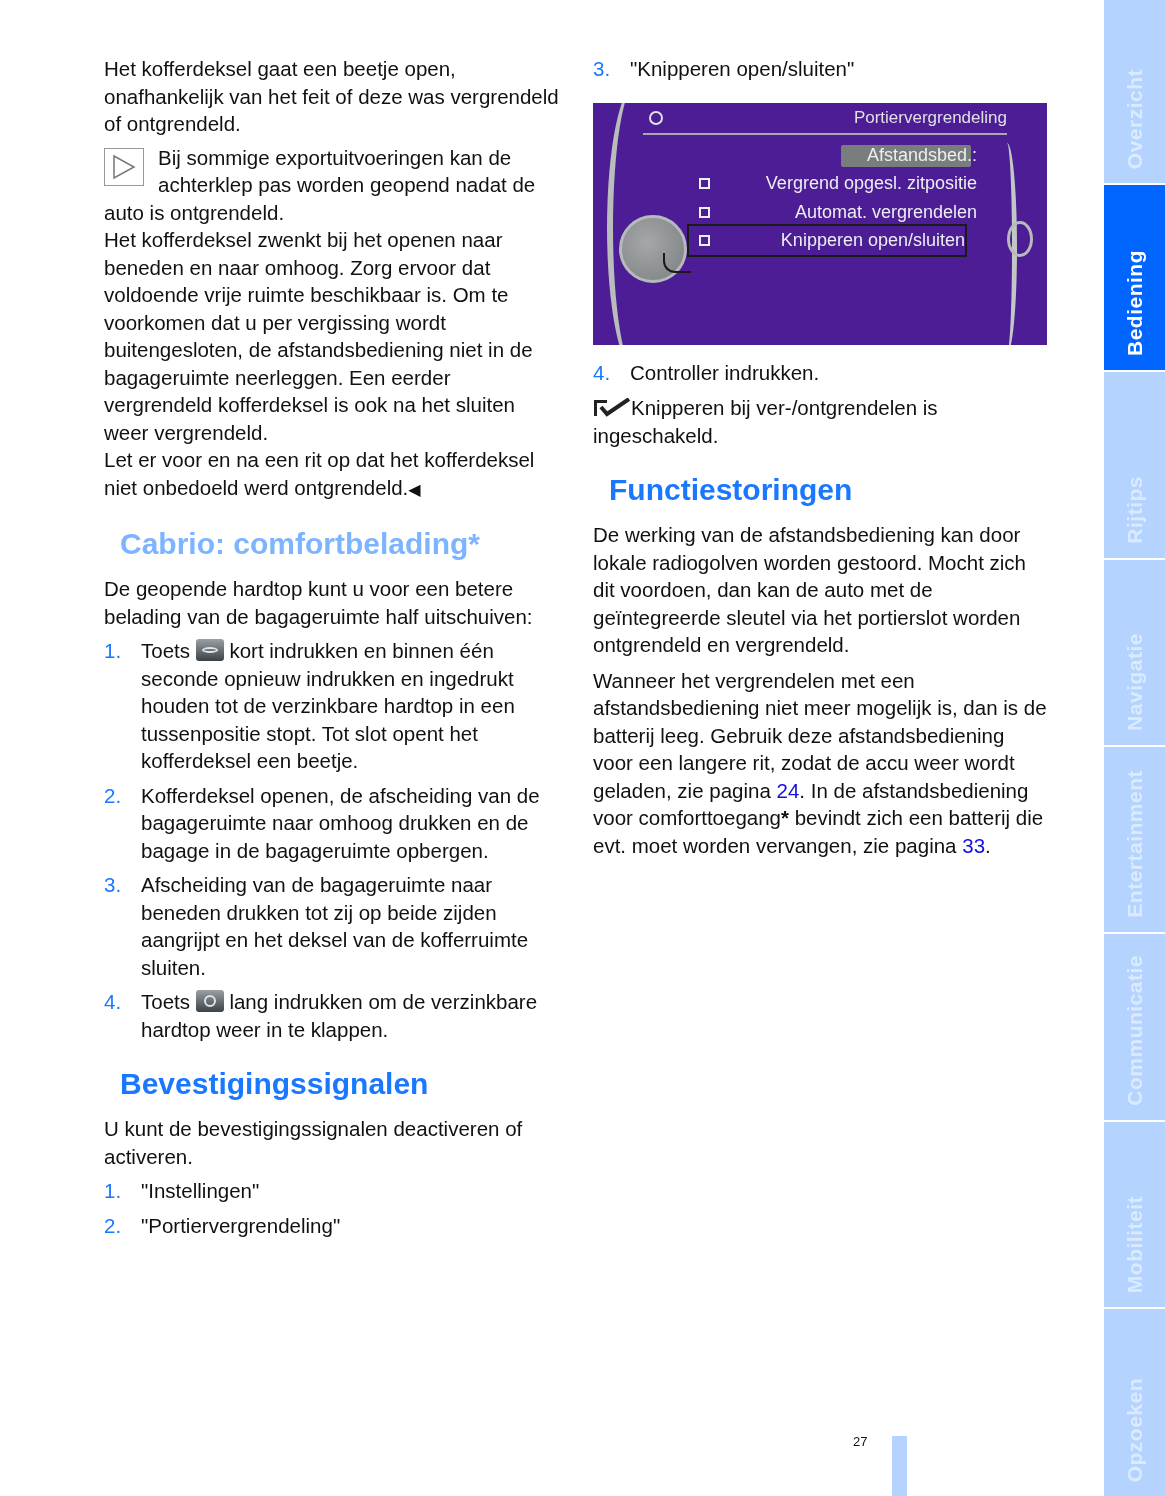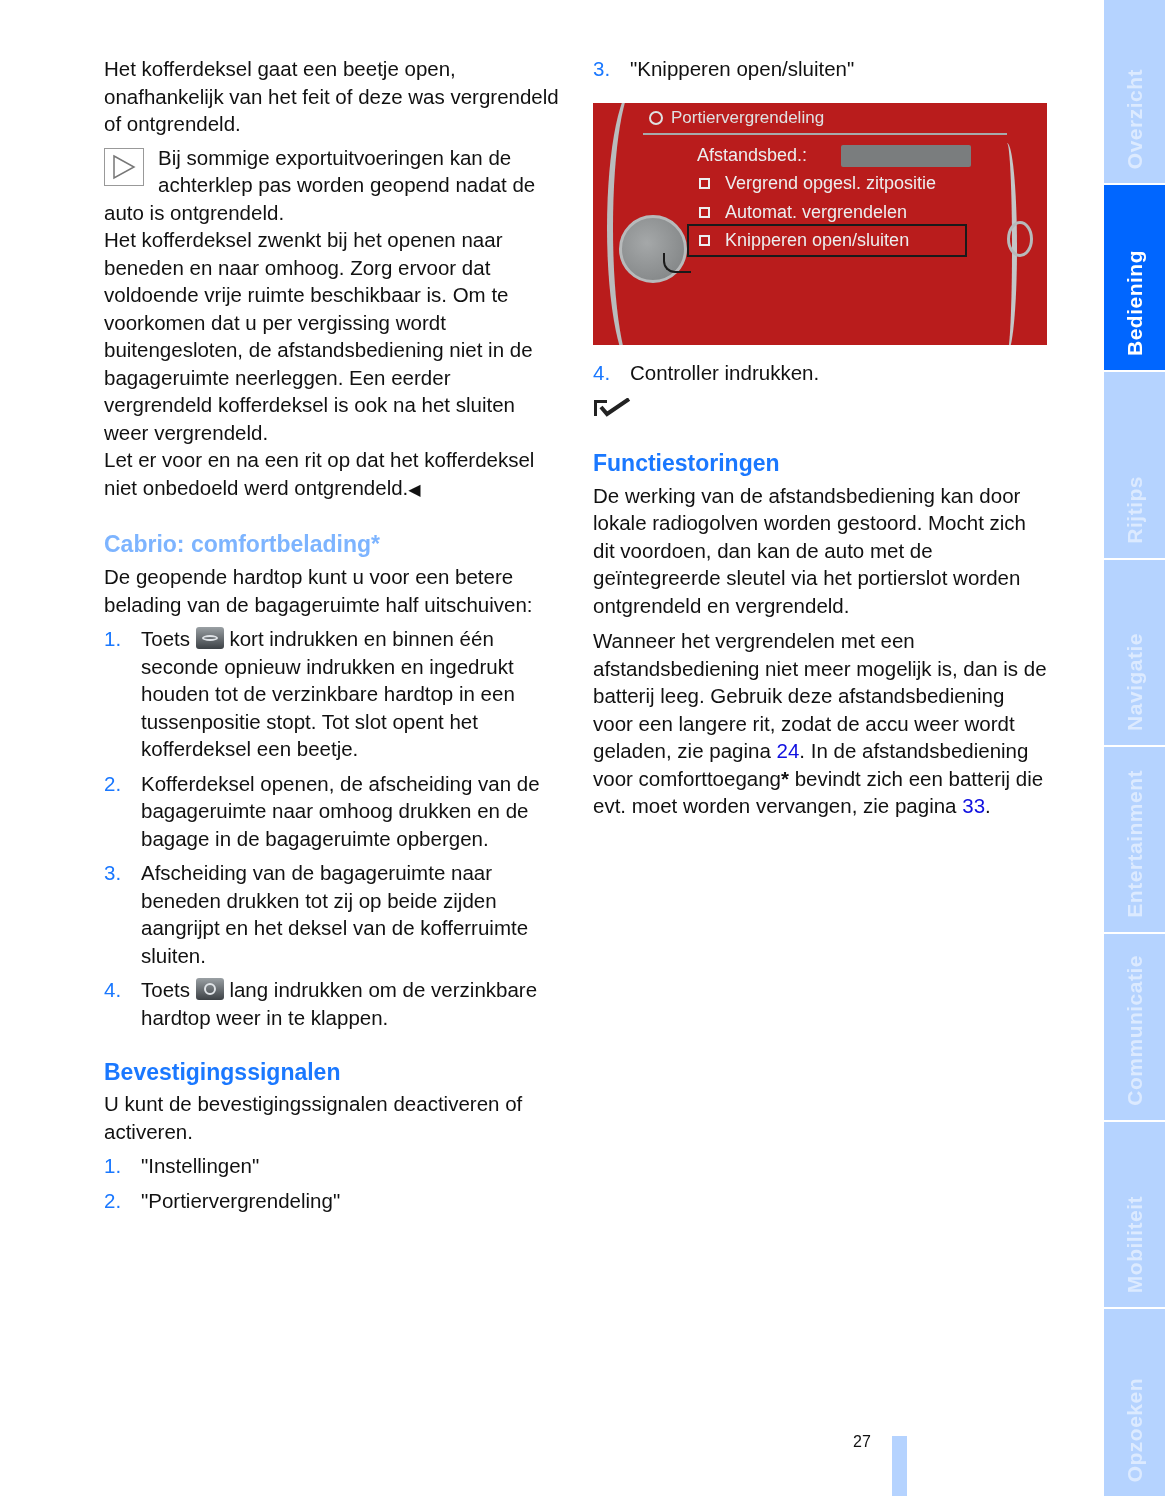--- a/index.html
+++ b/index.html
@@ -8,21 +8,21 @@
     background: #ffffff; color: #111;
     font-family: "Liberation Sans", "DejaVu Sans", sans-serif;
     font-size: 20.5px; line-height: 27.5px;
   }
   .col { position: absolute; top: 55px; }
   .col-left { left: 104px; width: 455px; }
   .col-right { left: 593px; width: 455px; }
   p { margin: 0; }
   .gap { margin-top: 8px; }
   h2 {
-    margin: 0; font-size: 23px; font-weight: bold; line-height: 30px;
+    margin: 16px; font-size: 30px; font-weight: bold; line-height: 30px;
     color: #1a78ff;
   }
   h2.light { color: #7db4ff; }
   .section-gap { margin-top: 26px; }
   ol { list-style: none; padding: 0; margin: 0; }
   ol li { position: relative; padding-left: 37px; margin-top: 7px; }
   ol li .num {
     position: absolute; left: 0; top: 0; color: #1a78ff;
   }
   .note-wrap { position: relative; margin-top: 6px; }
@@ -44,21 +44,21 @@
   }
   .inline-btn.b2::after {
     left: 8px; top: 5px; width: 12px; height: 12px;
   }
   .end-mark { font-size: 16px; }
   .link { color: #1010e0; }
   .star { font-weight: bold; }
   
   .screen {
     position: relative; width: 454px; height: 242px; margin-top: 20px;
-    background: #b91c1c; overflow: hidden;
+    background: #4c1d95; overflow: hidden; text-align: right;
   }
   .screen .arc-l {
     position: absolute; left: 14px; top: -20px; width: 60px; height: 290px;
     border-left: 6px solid #b9bcbd; border-radius: 50% 0 0 50%; box-sizing: border-box;
   }
   .screen .arc-r {
     position: absolute; right: 30px; top: 40px; width: 20px; height: 210px;
     border-right: 5px solid #c3c6c7; border-radius: 0 50% 50% 0; box-sizing: border-box;
   }
   .screen .title-bar {
@@ -111,21 +111,21 @@
     display: flex; align-items: flex-end; justify-content: center;
   }
   .tab.active { background: #0066ff; }
   .tab span {
     writing-mode: vertical-rl; transform: rotate(180deg);
     font-weight: bold; font-size: 21px; color: #dceaff; letter-spacing: 0.5px;
     margin-bottom: 14px;
   }
   .tab.active span { color: #ffffff; }
   .page-num {
-    position: absolute; left: 853px; top: 1430px; font-size: 16px; line-height: 24px;
+    position: absolute; left: 853px; top: 1430px; font-size: 13px; line-height: 24px;
   }
   .page-bar {
     position: absolute; left: 892px; top: 1436px; width: 15px; height: 60px; background: #b5d3ff;
   }
 </style>
 </head>
 <body>
 
 <div class="col col-left">
   <p>Het kofferdeksel gaat een beetje open, onafhankelijk van het feit of deze was vergrendeld of ontgrendeld.</p>
@@ -211,21 +211,21 @@
     <li style="margin-top:14px">
       <span class="num">4.</span>
       <span>Controller indrukken.</span>
     </li>
   </ol>
 
   <p class="gap">
     <svg class="check-icon" viewBox="0 0 38 20">
       <path d="M1 2 H14 V5 H4 V18 H1 Z" fill="#222"></path>
       <path d="M8 9 L14 16 L36 1" fill="none" stroke="#222" stroke-width="4"></path>
-    </svg>
+    </svg><span>Knipperen bij ver-/ontgrendelen is ingeschakeld.</span>
   </p>
 
   <h2 class="section-gap">Functiestoringen</h2>
   <p style="margin-top:4px">De werking van de afstandsbediening kan door lokale radiogolven worden gestoord. Mocht zich dit voordoen, dan kan de auto met de geïntegreerde sleutel via het portierslot worden ontgrendeld en vergrendeld.</p>
   <p class="gap">
     <span>Wanneer het vergrendelen met een afstandsbediening niet meer mogelijk is, dan is de batterij leeg. Gebruik deze afstandsbediening voor een langere rit, zodat de accu weer wordt geladen, zie pagina </span><span class="link">24</span><span>. In de afstandsbediening voor comforttoegang</span><span class="star">*</span><span> bevindt zich een batterij die evt. moet worden vervangen, zie pagina </span><span class="link">33</span><span>.</span>
   </p>
 </div>
 
 <div class="tabs">

